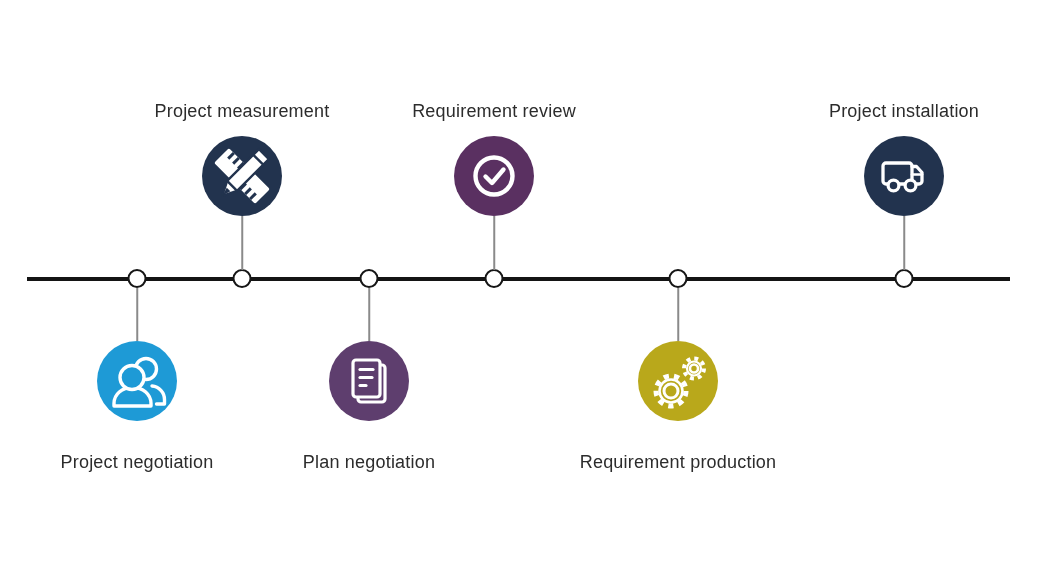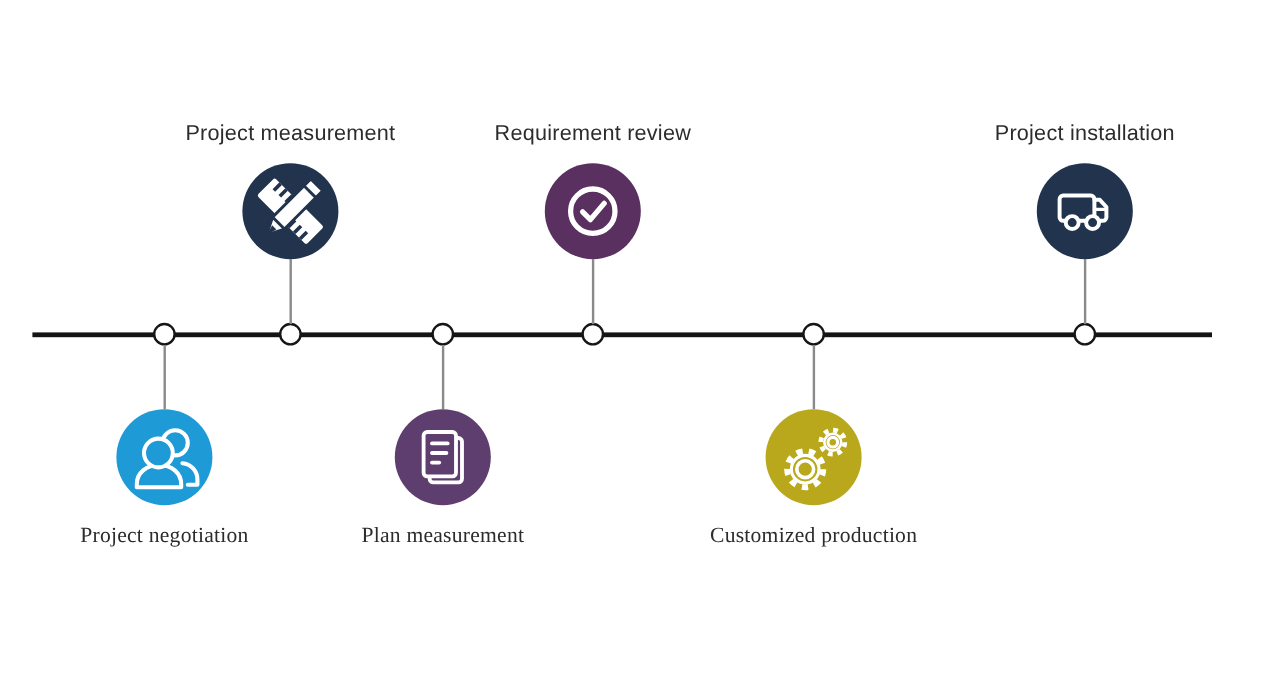--- a/index.html
+++ b/index.html
@@ -7,21 +7,21 @@
     position:relative; width:1060px; height:561px; background:#ffffff;
     overflow:hidden; font-family:"Liberation Sans", sans-serif;
   }
   .tl-line { position:absolute; left:27px; top:277px; width:983px; height:4px; background:#141414; }
   .step { position:absolute; top:0; width:0; height:561px; }
   .step .label {
     position:absolute; left:0; transform:translateX(-50%);
     white-space:nowrap; font-size:18px; color:#2c2c2c; letter-spacing:0.2px;
   }
   .step.above .label { top:101px;text-align:right; }
-  .step.below .label { top:436px;font-family:Liberation Serif, serif; }
+  .step.below .label { top:452px; }
   .step .circle {
     position:absolute; left:0; transform:translateX(-50%);
     width:80px; height:80px; border-radius:50%;
     display:flex; align-items:center; justify-content:center;
   }
   .step.above .circle { top:136px; }
   .step.below .circle { top:341px; }
   .step .connector { position:absolute; left:0; transform:translateX(-50%); width:1.5px; background:#8a8a8a; }
   .step.above .connector { top:216px; height:54px; }
   .step.below .connector { top:288px; height:53px; }
@@ -87,21 +87,21 @@
       <svg class="icon" viewBox="0 0 80 80">
         <g fill="none" stroke="#fff" stroke-width="3.2" stroke-linecap="round" stroke-linejoin="round">
           <rect x="29" y="24" width="27" height="37" rx="3"></rect>
           <rect x="24" y="19" width="27" height="37" rx="3" fill="currentColor"></rect>
           <line x1="31" y1="28.5" x2="44" y2="28.5"></line>
           <line x1="31" y1="36.5" x2="43" y2="36.5"></line>
           <line x1="31" y1="44.5" x2="37" y2="44.5"></line>
         </g>
       </svg>
     </div>
-    <div class="label">Plan measurement</div>
+    <div class="label">Plan negotiation</div>
   </div>
 
   <div class="step above" style="left:494px">
     <div class="node"></div>
     <div class="connector" style="background-color: rgb(138, 138, 138);"></div>
     <div class="circle" style="background-color: rgb(90, 48, 97); color: rgb(90, 48, 97);">
       <svg class="icon" viewBox="0 0 80 80">
         <g fill="none" stroke="#fff" stroke-width="4.4" stroke-linecap="round" stroke-linejoin="round">
           <circle cx="40" cy="40" r="18.5"></circle>
           <path d="M31.5 40.5 L38 47 L49.5 33.5"></path>
@@ -119,21 +119,21 @@
         <g fill="none" stroke="#fff">
           <circle cx="33" cy="50" r="15" stroke-width="5" stroke-dasharray="5.24 5.23"></circle>
           <circle cx="33" cy="50" r="11.5" stroke-width="2.6"></circle>
           <circle cx="33" cy="50" r="7" stroke-width="3"></circle>
           <circle cx="56" cy="27.5" r="10" stroke-width="4" stroke-dasharray="3.93 3.92"></circle>
           <circle cx="56" cy="27.5" r="7" stroke-width="2.2"></circle>
           <circle cx="56" cy="27.5" r="4" stroke-width="2.6"></circle>
         </g>
       </svg>
     </div>
-    <div class="label">Customized production</div>
+    <div class="label">Requirement production</div>
   </div>
 
   <div class="step above" style="left:904px">
     <div class="node"></div>
     <div class="connector" style="background-color: rgb(138, 138, 138);"></div>
     <div class="circle" style="background-color: rgb(34, 51, 78); color: rgb(34, 51, 78);">
       <svg class="icon" viewBox="0 0 80 80">
         <g fill="none" stroke="#fff" stroke-width="3.3" stroke-linecap="round" stroke-linejoin="round">
           <rect x="19" y="27" width="29" height="21" rx="3"></rect>
           <path d="M48 30.5 h4.5 l5.5 6 v8.5 a3 3 0 0 1 -3 3 h-2"></path>

